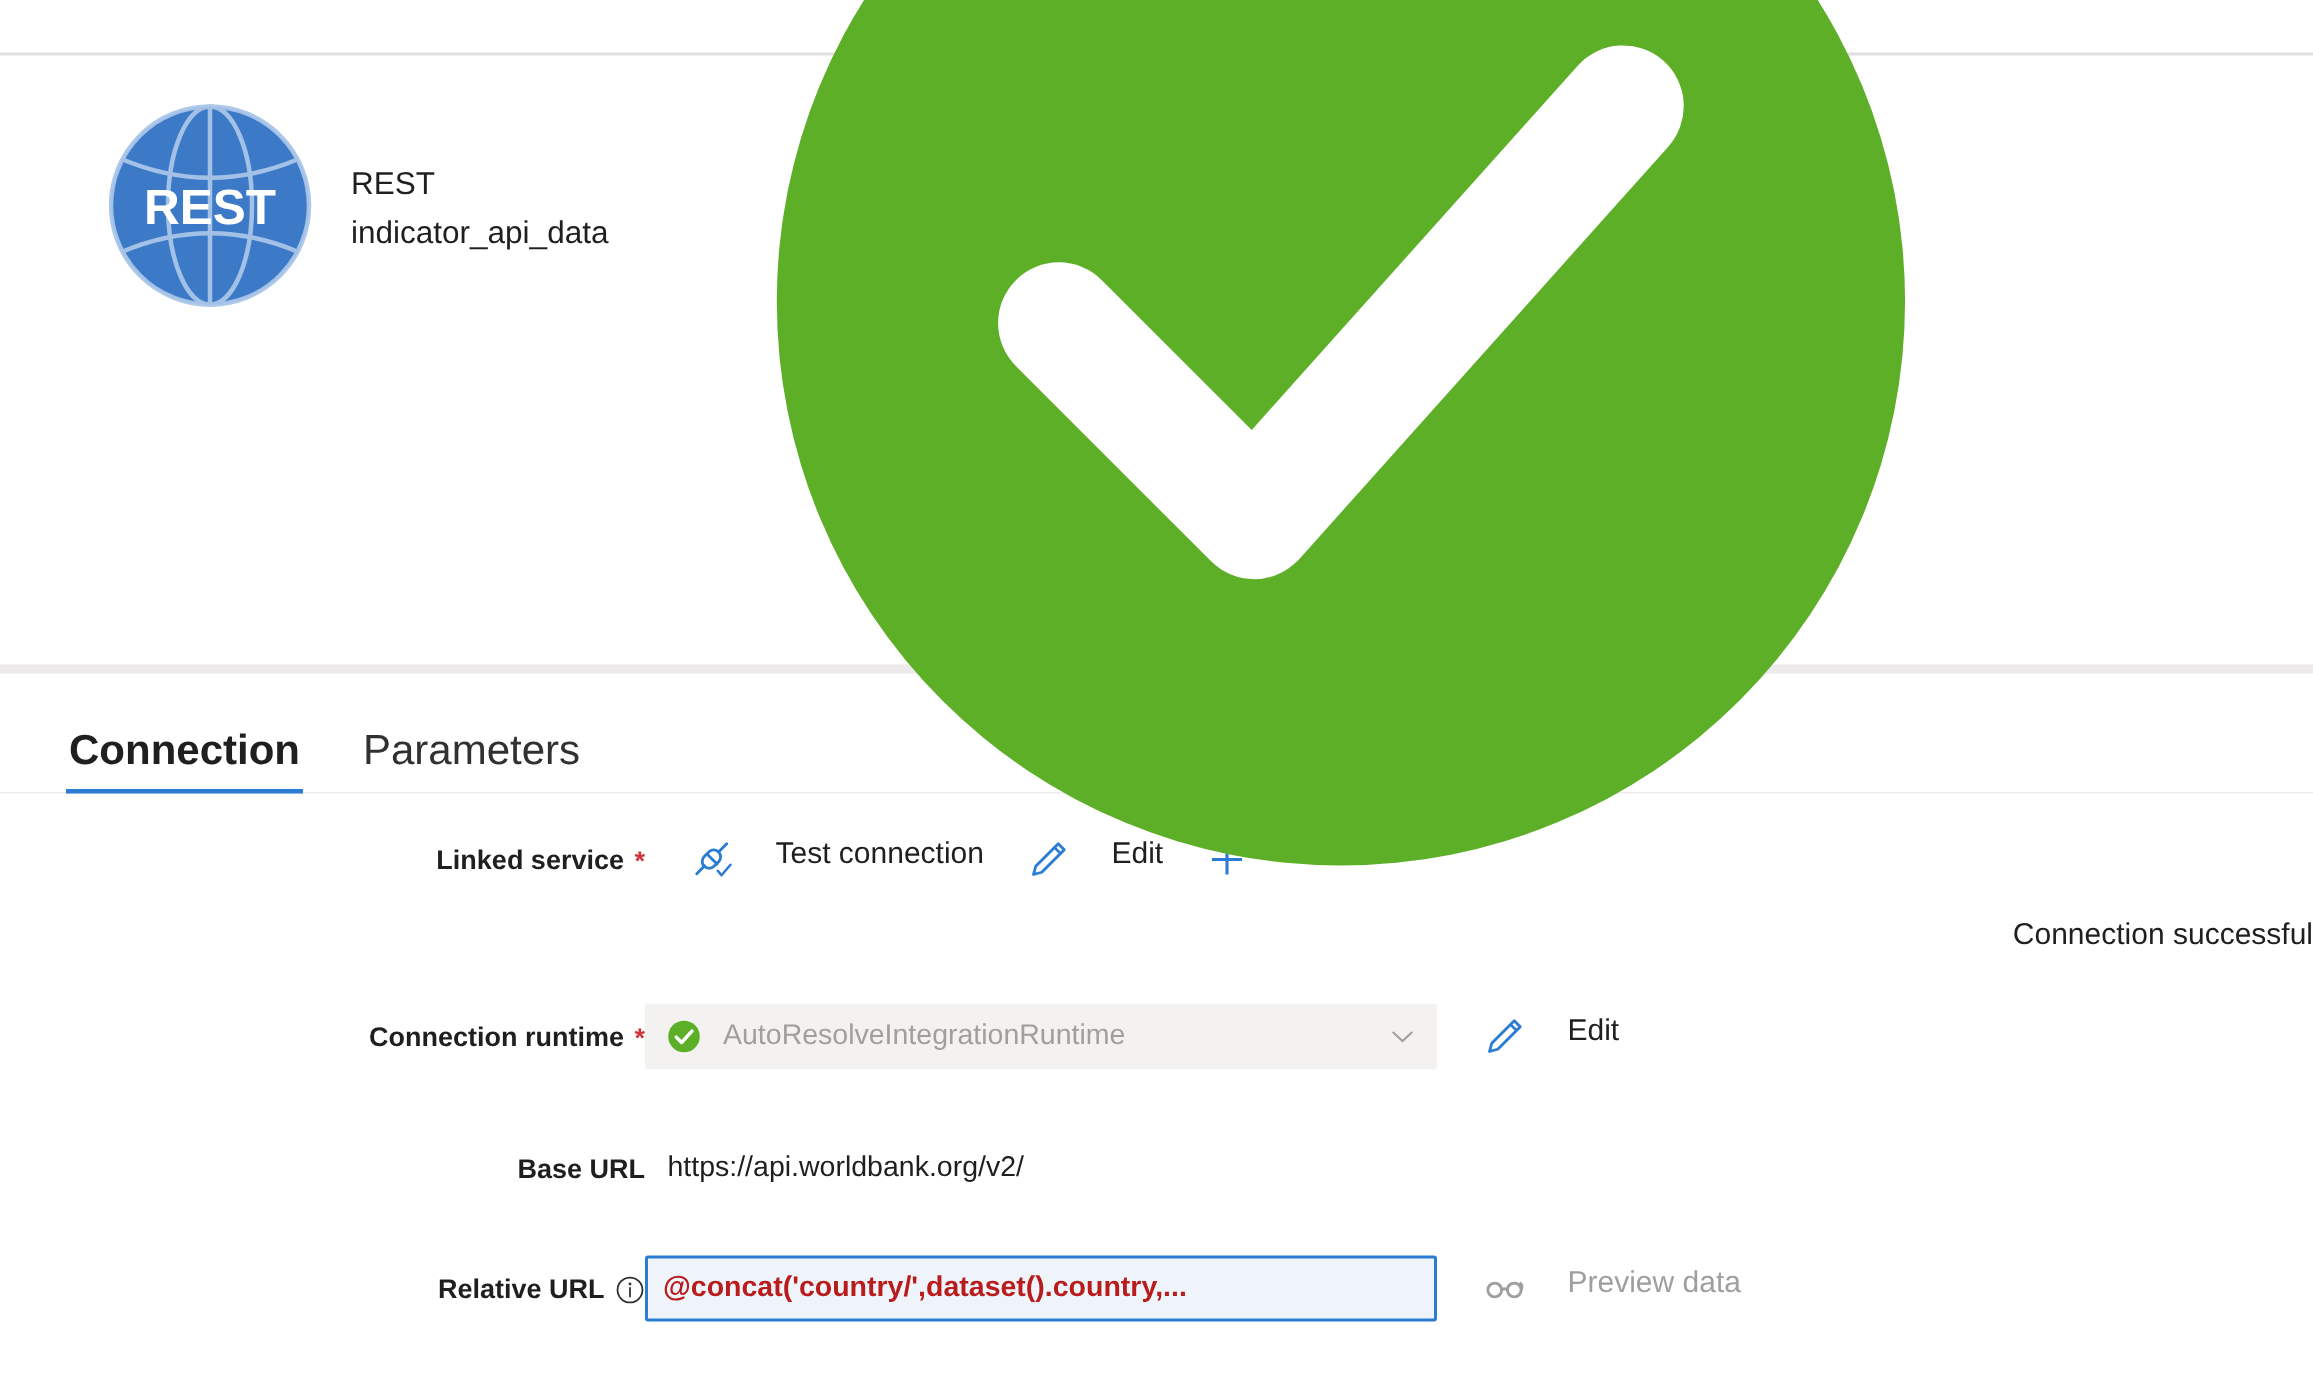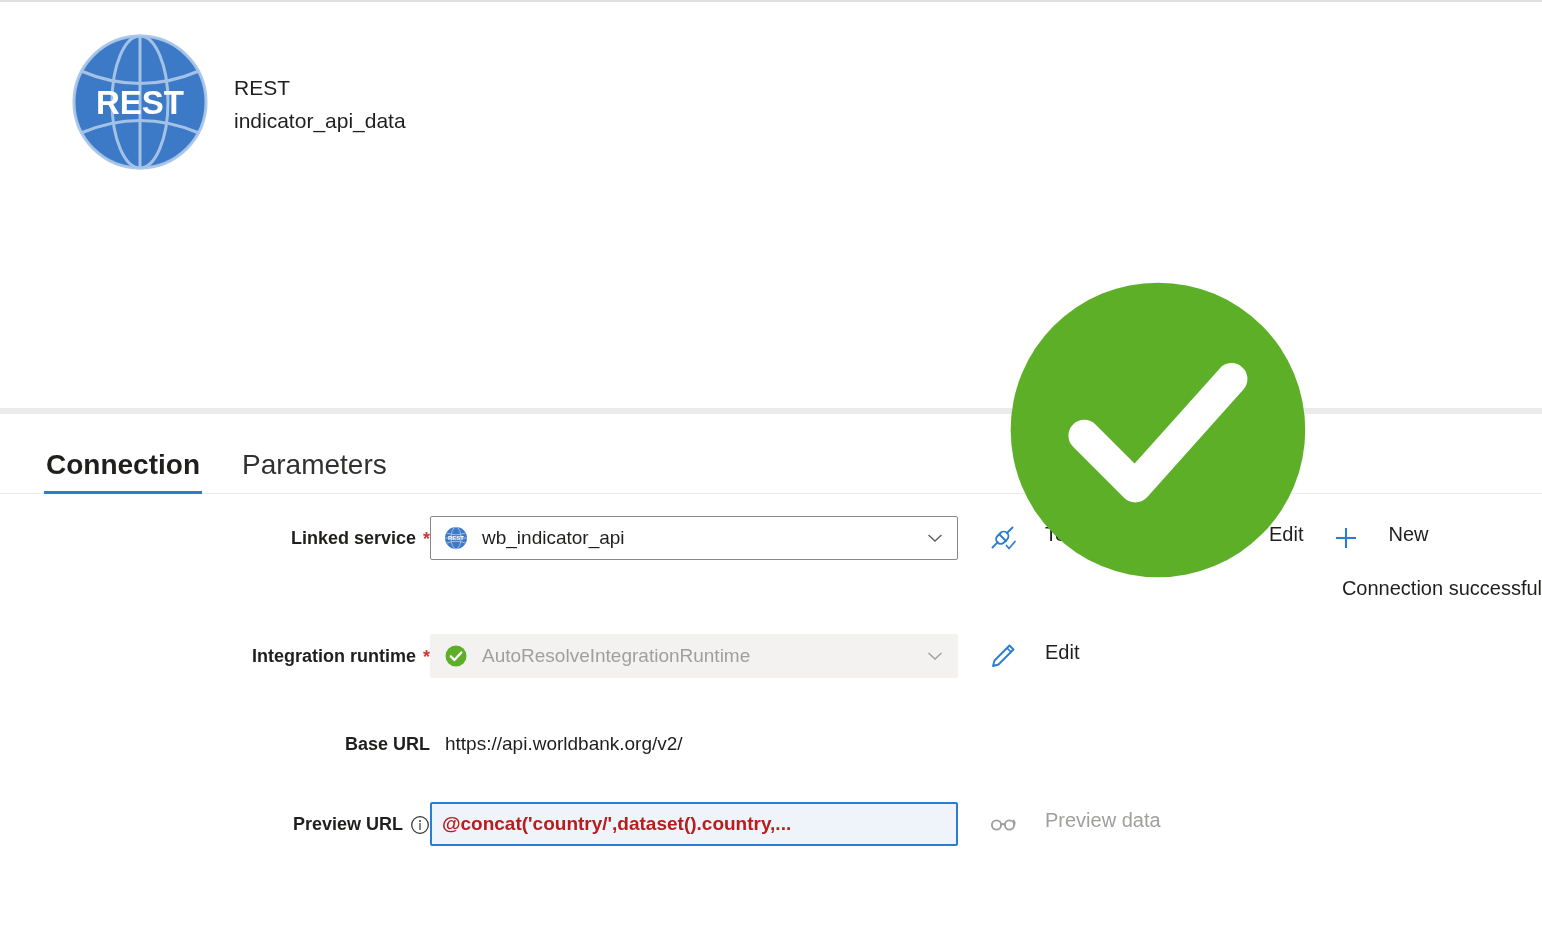--- a/index.html
+++ b/index.html
@@ -5,21 +5,21 @@
   * { box-sizing: border-box; }
   html, body {
     margin: 0; padding: 0;
     width: 1542px; height: 932px;
     background: #ffffff;
     font-family: "Liberation Sans", sans-serif;
     color: #201f1e;
     overflow: hidden;
   }
 
-  #page { position: relative; width: 1542px; height: 816px; background: #fff; }
+  #page { position: relative; width: 1542px; height: 816px; background: #fff; margin-top: 35px; }
 
   .top-rule {
     position: absolute; top: 0; left: 0; width: 1542px; height: 2px;
     background: #e1dfdd;
   }
 
   
   .header {
     position: absolute; top: 34px; left: 72px;
     display: flex; align-items: center; gap: 26px;
@@ -148,38 +148,20 @@
     </div>
   </div>
 
   <div class="form">
 
     <div class="row" style="min-height:118px;">
       <div class="row-label">
         <span>Linked service</span>
         <span class="req-star">*</span>
       </div>
-      <div class="row-control">
-        <div class="combo">
-          <svg class="mini-icon" viewBox="0 0 24 24">
-            <circle cx="12" cy="12" r="11" fill="#3c7ac8"></circle>
-            <g stroke="#a9c6e8" stroke-width="0.9" fill="none">
-              <ellipse cx="12" cy="12" rx="5" ry="11"></ellipse>
-              <line x1="1" y1="12" x2="23" y2="12"></line>
-              <path d="M2.5 7 Q12 10.5 21.5 7"></path>
-              <path d="M2.5 17 Q12 13.5 21.5 17"></path>
-            </g>
-            <text x="12" y="14" text-anchor="middle" font-family="Liberation Sans, sans-serif" font-size="6" font-weight="bold" fill="#ffffff">REST</text>
-          </svg>
-          <span class="combo-text">wb_indicator_api</span>
-          <svg class="chev" viewBox="0 0 20 20">
-            <path d="M3.5 7 L10 13 L16.5 7" fill="none" stroke="#605e5c" stroke-width="1.4"></path>
-          </svg>
-        </div>
-      </div>
       <div class="row-actions">
         <div class="action-line">
           <div class="action">
             <svg class="ai" viewBox="0 0 30 30">
               <g fill="none" stroke="#2b7cd3" stroke-width="1.9" stroke-linecap="round">
                 <path d="M9.5 19.5 a4.6 4.6 0 0 1 0-6.5 l3.2-3.2 a4.6 4.6 0 0 1 6.5 6.5 l-3.2 3.2 a4.6 4.6 0 0 1 -6.5 0 z"></path>
                 <line x1="4.5" y1="24.5" x2="9.8" y2="19.2"></line>
                 <line x1="19" y1="10" x2="24.5" y2="4.5"></line>
                 <line x1="11.5" y1="11.5" x2="18" y2="18"></line>
               </g>
@@ -207,21 +189,21 @@
             <circle cx="15" cy="15" r="13" fill="#5eaf28"></circle>
             <path d="M8.5 15.5 L13 20 L21.5 10.5" fill="none" stroke="#ffffff" stroke-width="2.8" stroke-linecap="round" stroke-linejoin="round"></path>
           </svg>
           <span class="status-text">Connection successful</span>
         </div>
       </div>
     </div>
 
     <div class="row" style="min-height:88px;">
       <div class="row-label">
-        <span>Integration runtime</span>
+        <span>Connection runtime</span>
         <span class="req-star">*</span>
       </div>
       <div class="row-control">
         <div class="combo disabled">
           <svg class="mini-icon" viewBox="0 0 24 24">
             <circle cx="12" cy="12" r="10.5" fill="#5eaf28"></circle>
             <path d="M6.8 12.4 L10.4 16 L17.3 8.4" fill="none" stroke="#ffffff" stroke-width="2.3" stroke-linecap="round" stroke-linejoin="round"></path>
           </svg>
           <span class="combo-text">AutoResolveIntegrationRuntime</span>
           <svg class="chev" viewBox="0 0 20 20">
@@ -247,21 +229,21 @@
         <span>Base URL</span>
       </div>
       <div class="row-control">
         <div class="static-value">https://api.worldbank.org/v2/</div>
       </div>
       <div class="row-actions"></div>
     </div>
 
     <div class="row" style="min-height:80px;">
       <div class="row-label">
-        <span>Preview URL</span>
+        <span>Relative URL</span>
         <svg class="info-icon" viewBox="0 0 20 20">
           <circle cx="10" cy="10" r="8.3" fill="none" stroke="#323130" stroke-width="1.2"></circle>
           <circle cx="10" cy="6" r="0.95" fill="#323130"></circle>
           <line x1="10" y1="8.6" x2="10" y2="14.4" stroke="#323130" stroke-width="1.2" stroke-linecap="round"></line>
         </svg>
       </div>
       <div class="row-control">
         <div class="textbox-expr">@concat('country/',dataset().country,...</div>
       </div>
       <div class="row-actions">

